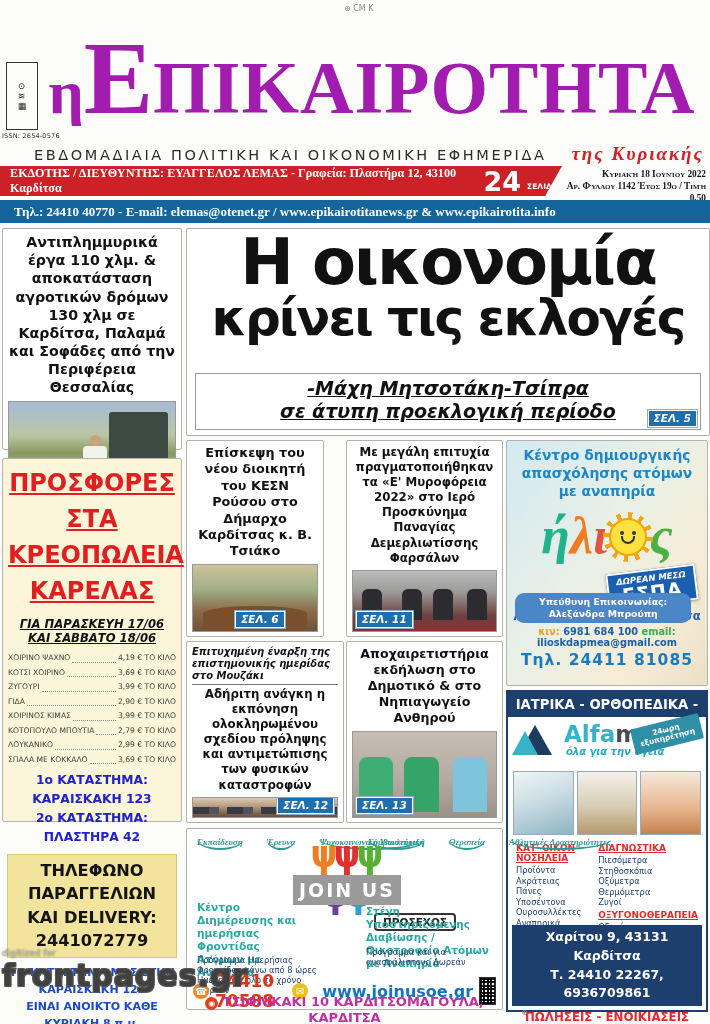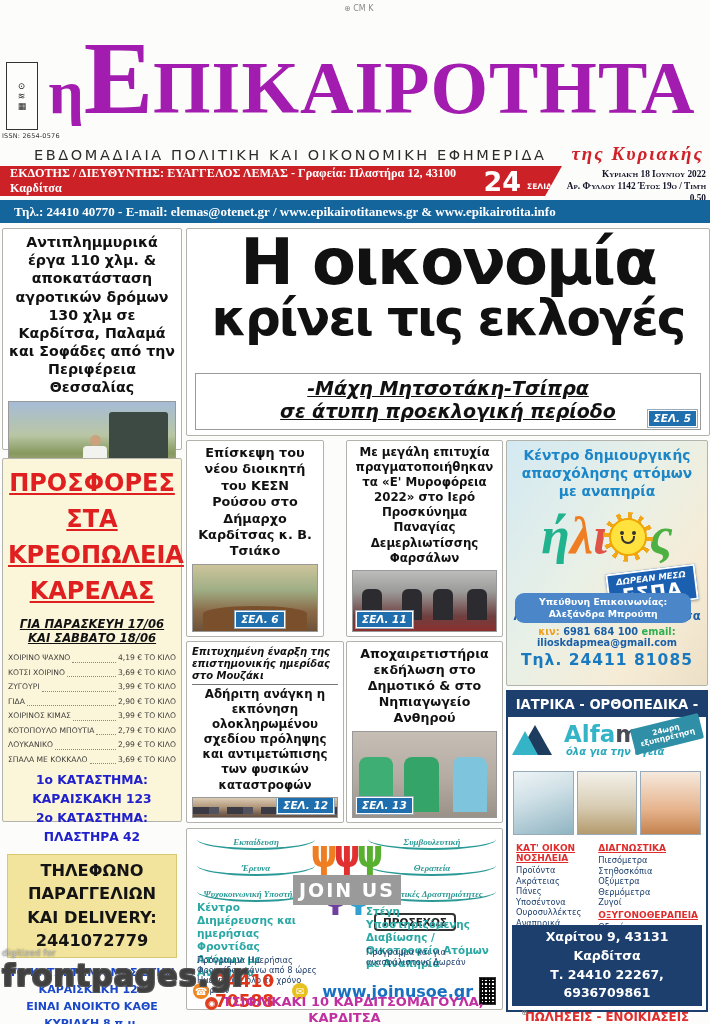--- a/index.html
+++ b/index.html
@@ -151,21 +151,21 @@
   .alf-cols{display:flex;padding:4px 8px 0;gap:6px;text-align:left;}
   .alf-col{flex:1;}
   .alf-cat{color:#e02c2c;font-weight:bold;font-size:9px;text-decoration:underline;margin:2px 0 2px;}
   .alf-item{color:#1c3f6e;font-size:8.3px;line-height:10.6px;}
   .alf-sales{color:#e02c2c;font-weight:800;text-align:center;font-size:11.8px;line-height:1.35;margin-top:4px;}
   .alf-foot{position:absolute;left:4px;right:4px;bottom:4px;background:#1c3f6e;color:#fff;text-align:center;
             font-weight:bold;font-size:12.5px;line-height:1.5;padding:3px 0;}
 
   
   #ad-joinus{left:186px;top:828px;width:317px;height:182px;box-sizing:border-box;background:#fff;padding:4px 6px;}
-  .ju-ribbons{position:absolute;width:118px;display:flex;flex-direction:column;gap:13px;}
+  .ju-ribbons{position:absolute;width:118px;display:flex;flex-direction:row;gap:24px;}
   .ju-rl{left:10px;top:8px;} .ju-rr{right:6px;top:8px;width:128px;}
   .ribbon{color:#2a9a96;font-style:italic;font-weight:bold;font-size:9px;text-align:center;
           font-family:"Liberation Serif","DejaVu Serif",serif;border-bottom:2px solid #2a9a96;
           border-radius:0 0 60% 60%/0 0 100% 100%;padding-bottom:1px;white-space:nowrap;}
   .ju-figs{position:absolute;left:118px;top:4px;width:80px;text-align:center;font-weight:bold;
            font-size:34px;line-height:40px;letter-spacing:-4px;}
   .ju-figs span{display:inline-block;transform:scaleY(1.15);}
   .f1{color:#ef7d22;} .f2{color:#e03030;} .f3{color:#58b030;} .f4{color:#7040a0;} .f5{color:#30a0d0;}
   .ju-join{position:absolute;left:106px;top:46px;width:108px;background:#9a9a9a;color:#fff;text-align:center;
            font-weight:800;font-size:19px;letter-spacing:2px;padding:4px 0;}

